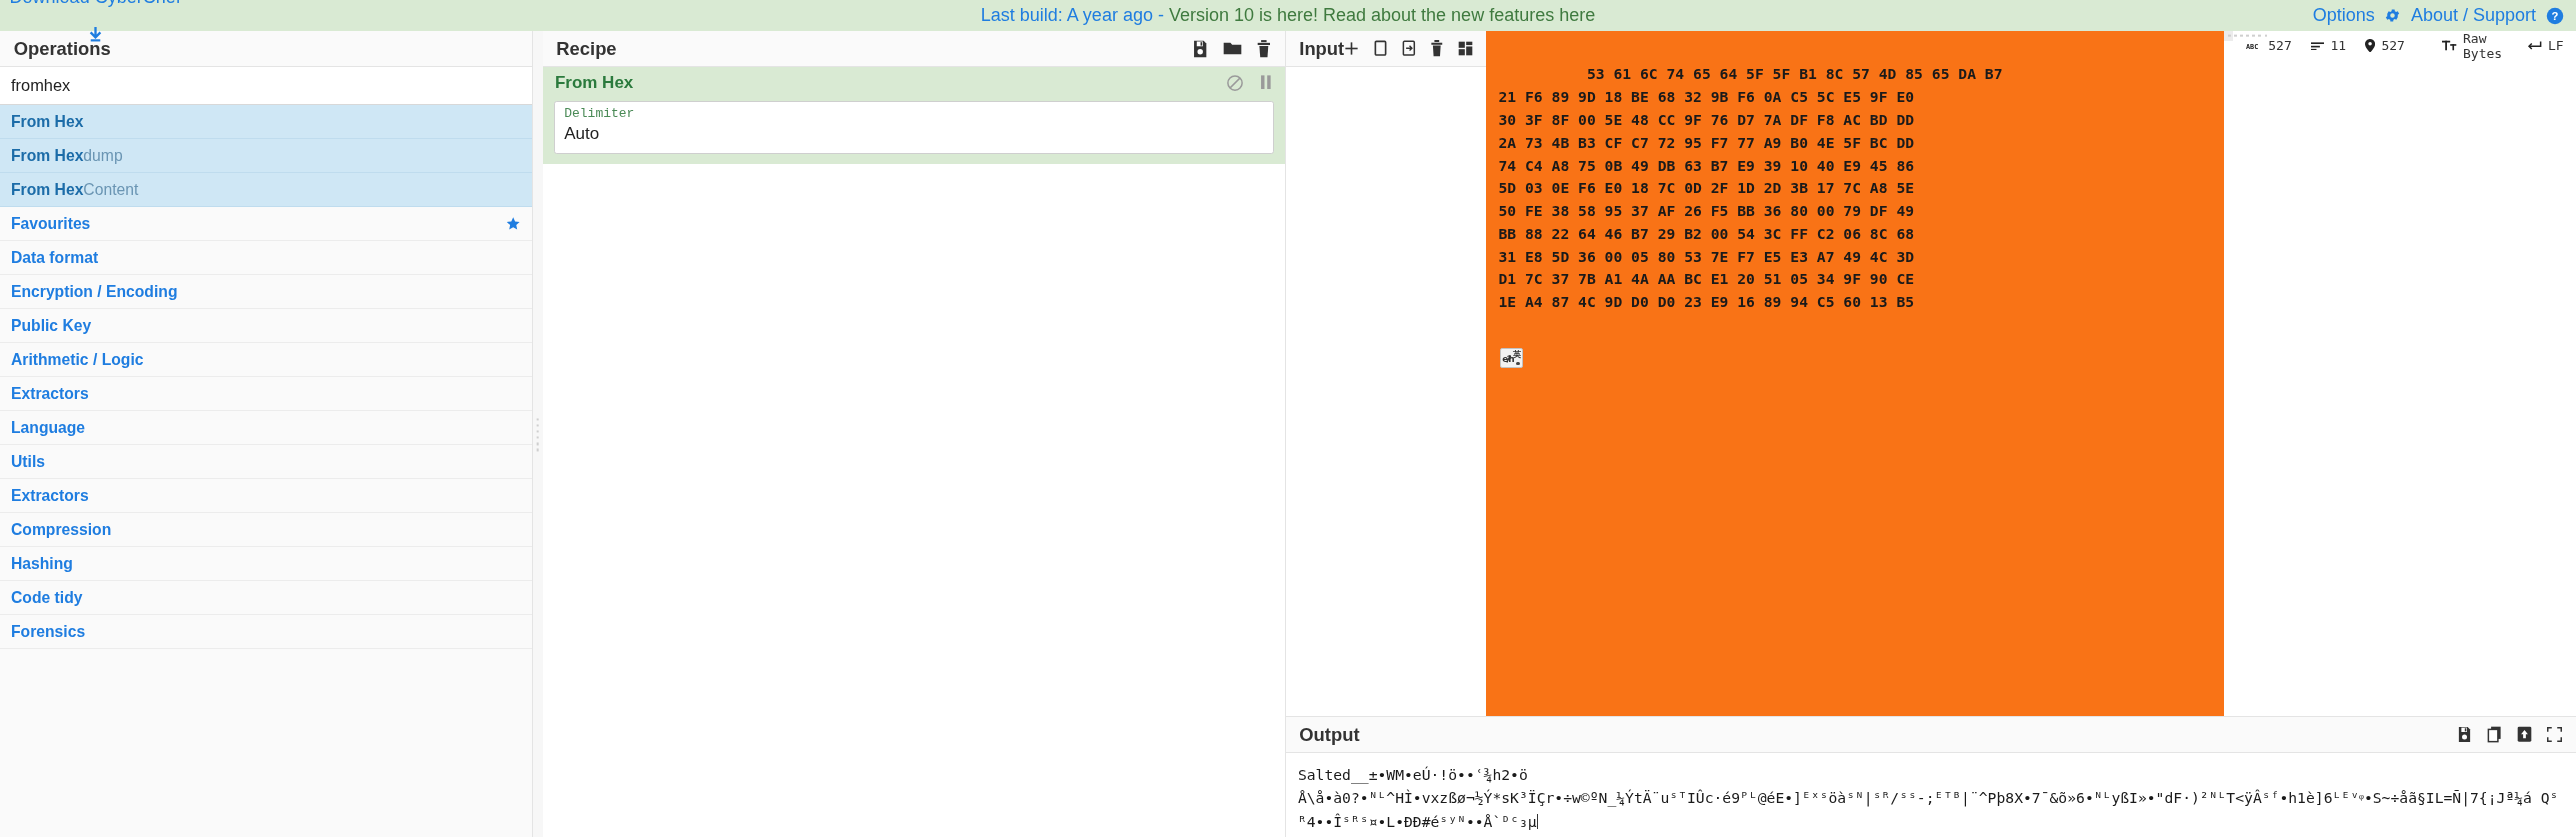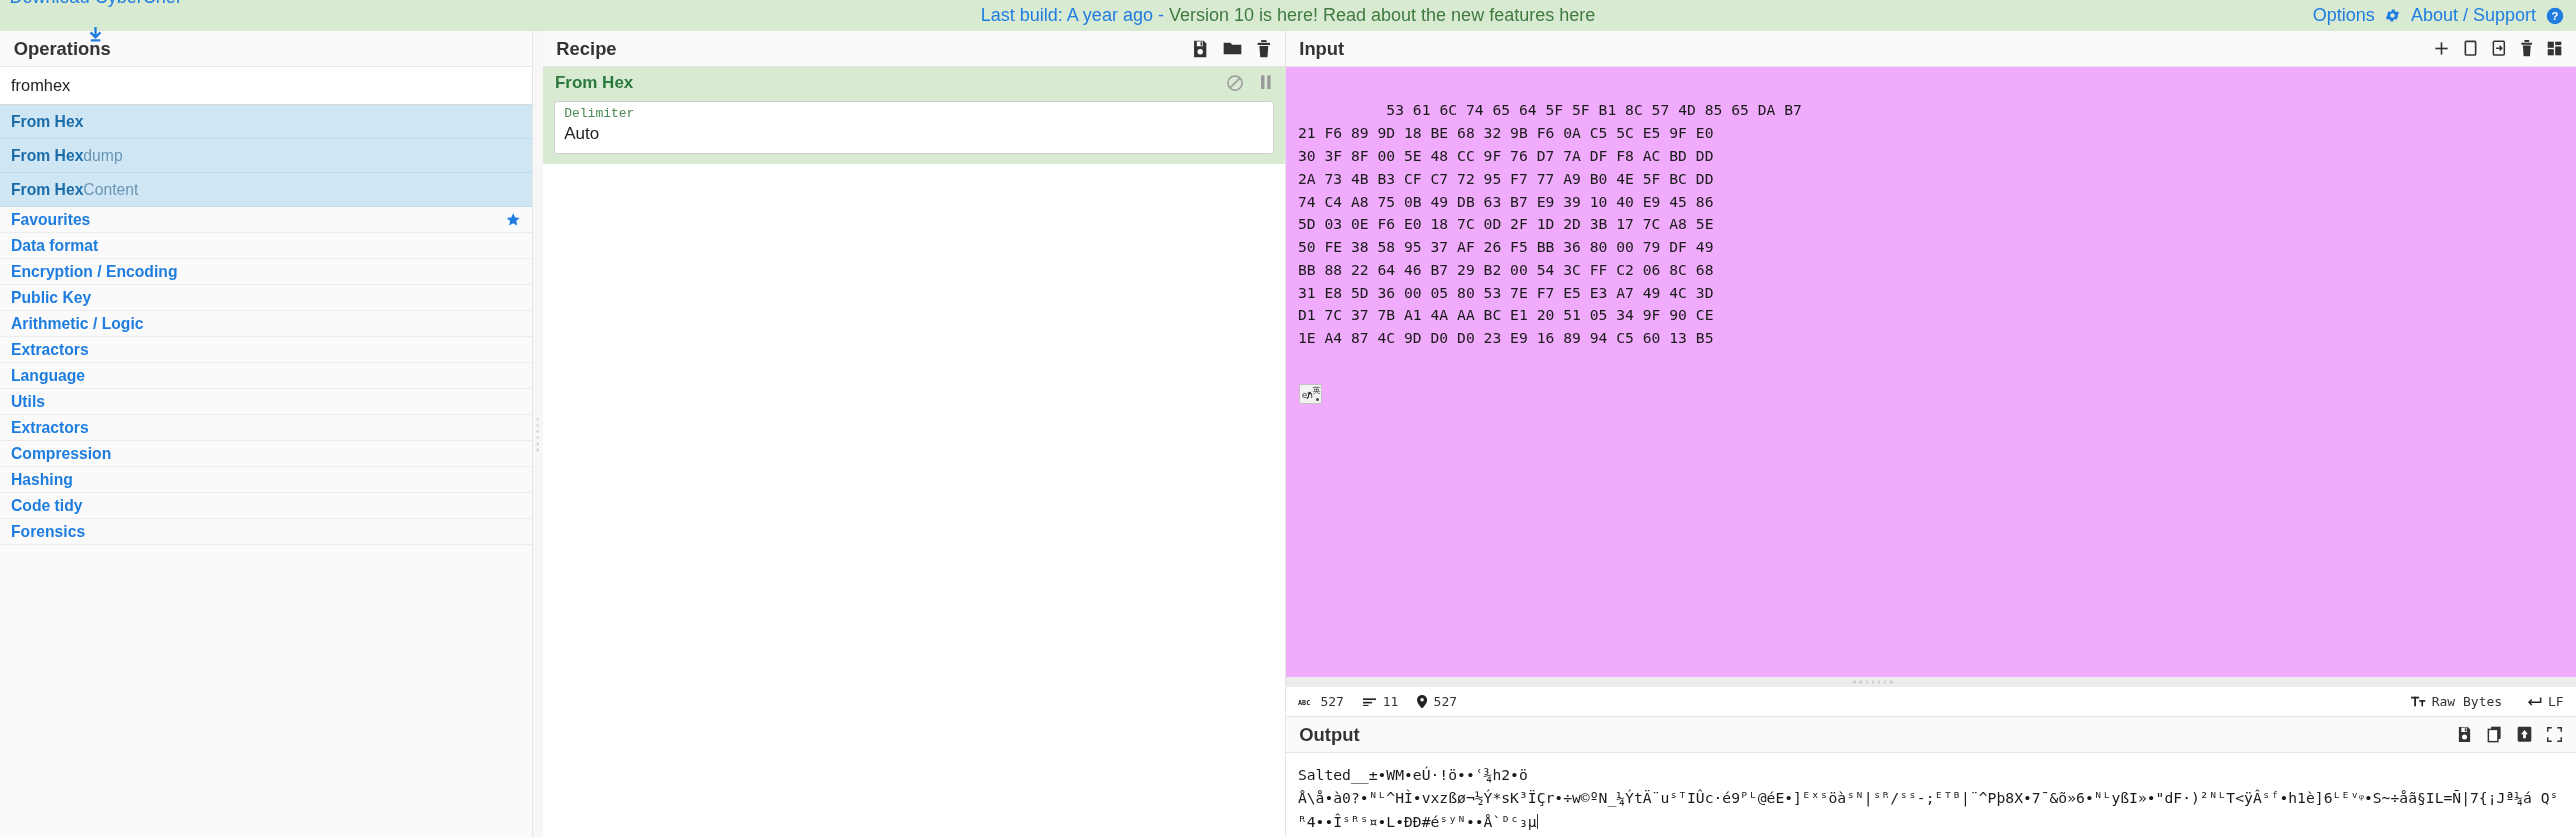--- a/index.html
+++ b/index.html
@@ -52,46 +52,47 @@
   }
   .ops-list { flex: 1; overflow: hidden; }
   .op-result {
     height: 34px; display: flex; align-items: center; padding: 0 11px;
     background: #cfe7f5; border-bottom: 0.7px solid #bfdcee;
     font-size: 15.7px; color: #2f6d9e; cursor: pointer;
   }
   .op-result b { font-weight: bold; color: #1c6ca8; }
   .op-result span.dim { color: #6a95b3; font-weight: normal; }
   .cat-row {
-    height: 26px; display: flex; align-items: center; padding: 0 11px;
+    height: 34px; display: flex; align-items: center; padding: 0 11px;
     background: #fafafa; border-bottom: 0.7px solid #ececec;
     font-size: 15.7px; font-weight: bold; color: #1f7de0; cursor: pointer;
   }
   .cat-row .sp { flex: 1; }
 
   
   .recipe-body { flex: 1; background: #fff; min-height: 0; display:flex; flex-direction:column; }
   .op-block { background: #d9ead3; padding: 0 0 9.6px 0; }
   .op-head { height: 31px; display: flex; align-items: center; padding: 0 12.3px; }
   .op-name { font-size: 17px; font-weight: bold; color: #2b7a3d; }
   .op-head .sp { flex: 1; }
   .op-head-icons { display: flex; align-items: center; gap: 15px; }
   .arg-box {
     margin: 2.7px 11px 0 11px; background: #fff; border: 0.7px solid #cfcfcf;
     border-radius: 2.7px; padding: 4.8px 9.6px 6.8px 9.6px;
   }
   .arg-label { font-size: 13px; color: #4a8a56; line-height: 1.3; font-family: Liberation Mono, monospace; }
   .arg-value { font-size: 17px; color: #222; line-height: 1.35; }
 
   
-  .io-input { display: flex; flex-direction: column; min-height: 0; flex: 0 0 685px; }
+  .io-input { display: flex; min-height: 0; flex: 0 0 685px; }
   .editor {
-    flex: 1; background: #f0abfc; padding: 9.6px 12.3px 0 12.3px; min-height: 0; overflow: hidden;
+    flex: 1; background: #f97316; padding: 9.6px 12.3px 0 12.3px; min-height: 0; overflow: hidden;
     font-family: "DejaVu Sans Mono", monospace; font-size: 14.7px; line-height: 1.55; color: #1a1a1a;
     white-space: pre;
+    font-weight: bold;
   }
   .ime-badge {
     margin: 11px 0 0 1.4px; width: 23px; height: 20.5px; border: 0.7px solid #c2c2c2;
     border-radius: 2px; background: #f2f2f2; position: relative; font-size: 9px;
     color: #333; font-family: "DejaVu Sans", sans-serif;
   }
   .ime-badge .en { position: absolute; left: 1.4px; bottom: 0px; font-size: 9px; margin-top: 33px; }
   .ime-badge .jp { position: absolute; right: 0.7px; top: -0.7px; font-size: 8.2px; }
   .ime-badge .ar { position: absolute; left: 3.4px; top: 2.7px; font-size: 11px; transform: rotate(-20deg); }
   .ime-badge .dot { position: absolute; right: 2px; bottom: 2px; width: 3.4px; height: 3.4px; border-radius: 50%; background: #444; }

